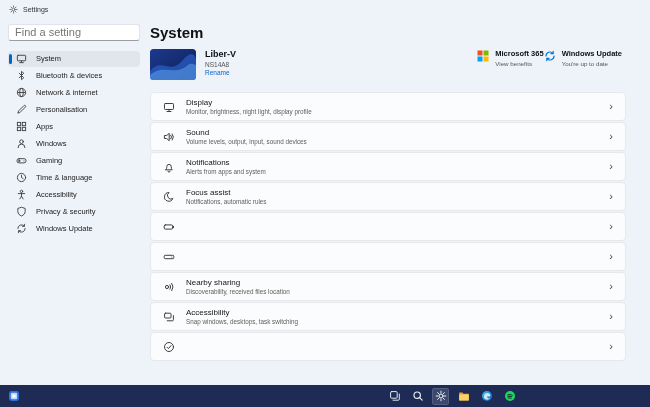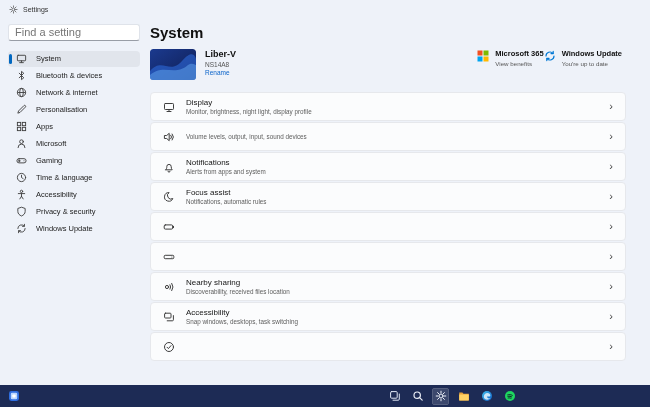--- a/index.html
+++ b/index.html
@@ -130,21 +130,21 @@
           </span>
         <span class="nav-label">Apps</span>
       </div>
       <div class="nav-item">
         <span class="nav-ic">
             <svg viewBox="0 0 12 12" fill="none" stroke="#3f3f3f" stroke-width="1" stroke-linecap="round">
               <circle cx="6" cy="4" r="2"></circle>
               <path d="M2.2 10.5a3.8 3.8 0 0 1 7.6 0"></path>
             </svg>
           </span>
-        <span class="nav-label">Microsoft</span>
+        <span class="nav-label">Windows</span>
       </div>
       <div class="nav-item">
         <span class="nav-ic">
             <svg viewBox="0 0 12 12" fill="none" stroke="#3f3f3f" stroke-width="1" stroke-linecap="round">
               <rect x="1" y="4" width="10" height="4.6" rx="2.3"></rect>
               <path d="M3.6 5.4v2M2.6 6.4h2"></path>
               <circle cx="8.7" cy="6.2" r="0.55" fill="#3f3f3f" stroke="none"></circle>
             </svg>
           </span>
         <span class="nav-label">Gaming</span>
@@ -256,20 +256,21 @@
       </div>
 
       <div class="card">
         <span class="card-ic">
             <svg viewBox="0 0 12 12" fill="none" stroke="#3f3f3f" stroke-width="1" stroke-linecap="round" stroke-linejoin="round">
               <path d="M1.8 4.5h1.9L6.2 2.3v7.4L3.7 7.5H1.8z"></path>
               <path d="M7.8 4.2a2.6 2.6 0 0 1 0 3.6M9.2 3a4.6 4.6 0 0 1 0 6"></path>
             </svg>
           </span>
         <span class="card-text">
+            <span class="card-title">Sound</span>
             <span class="card-sub">Volume levels, output, input, sound devices</span>
           </span>
         <span class="chev">›</span>
       </div>
 
       <div class="card">
         <span class="card-ic">
             <svg viewBox="0 0 12 12" fill="none" stroke="#3f3f3f" stroke-width="1" stroke-linecap="round" stroke-linejoin="round">
               <path d="M2.8 8.8h6.4c-.7-.8-1-1.8-1-3.2a2.2 2.2 0 0 0-4.4 0c0 1.4-.3 2.4-1 3.2z"></path>
               <path d="M5 10.2a1 1 0 0 0 2 0"></path>

